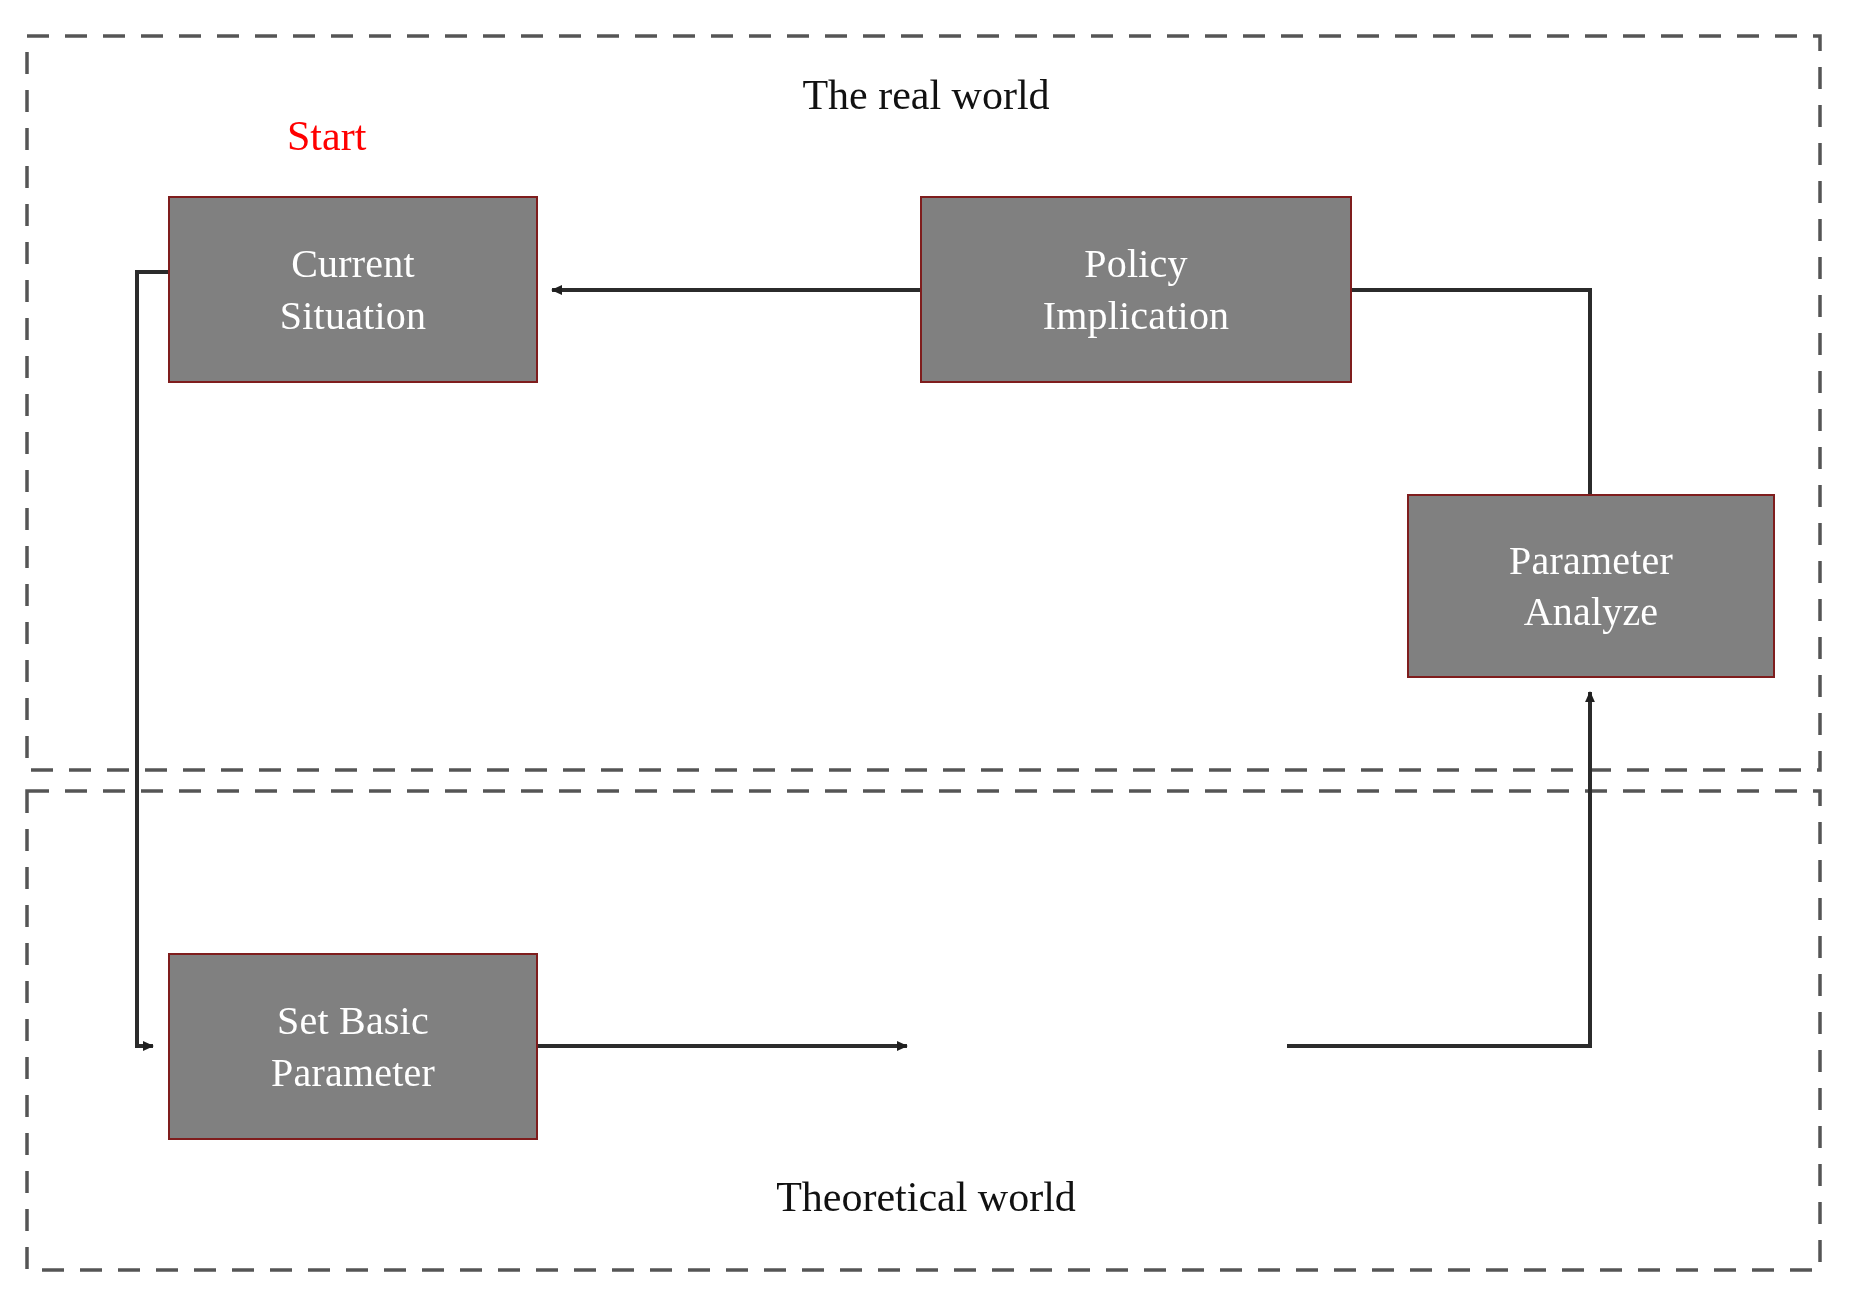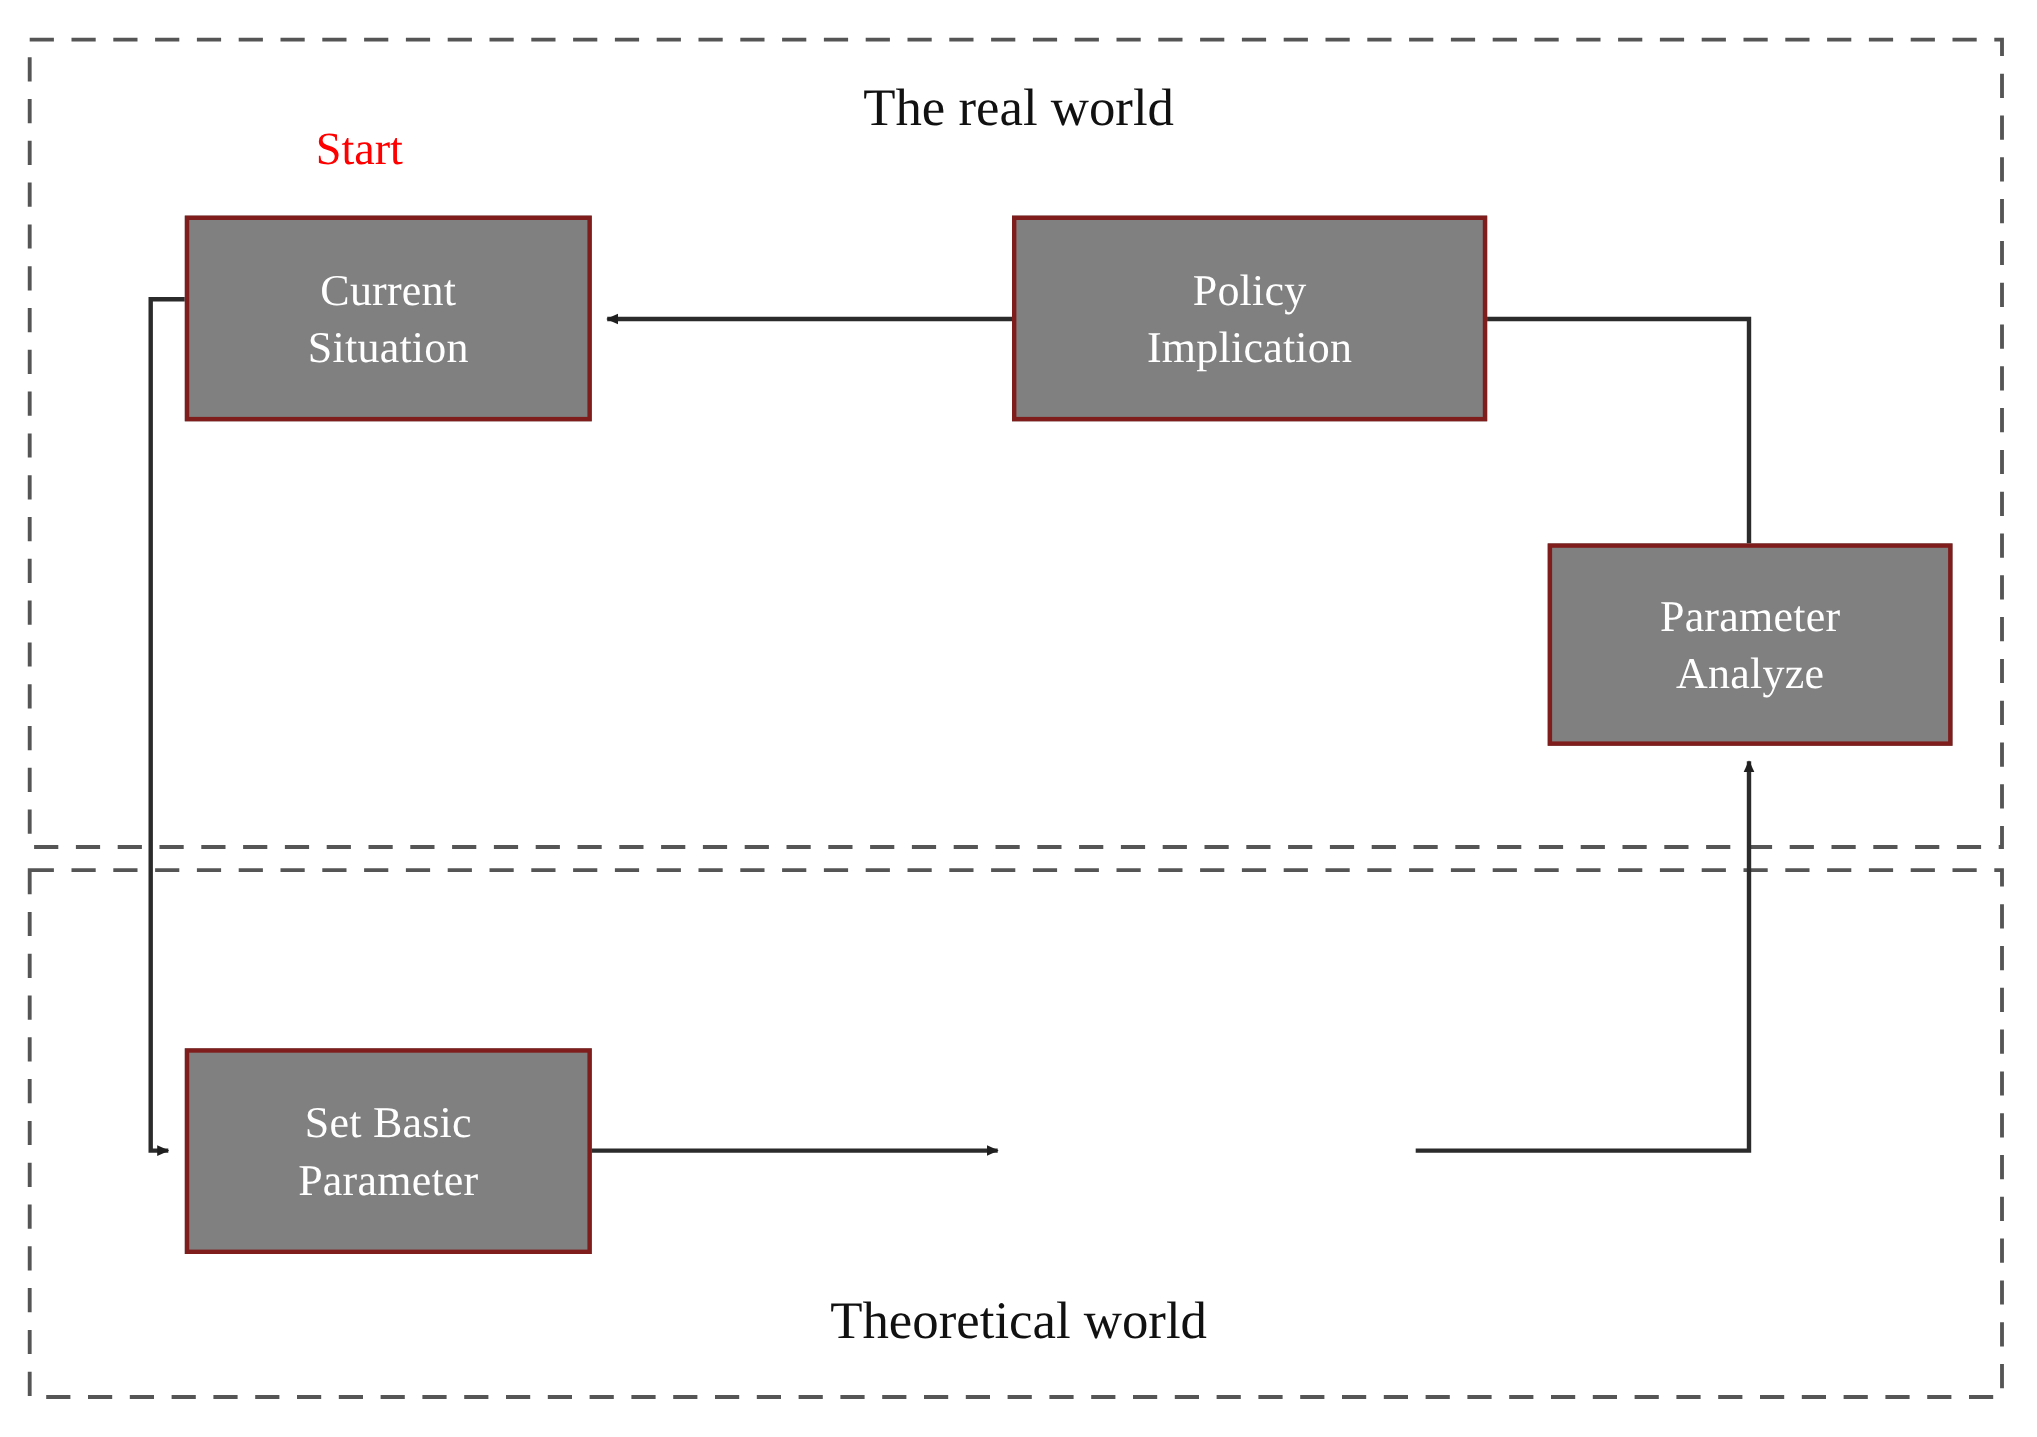--- a/index.html
+++ b/index.html
@@ -21,36 +21,36 @@
   #diagram-svg {
     position: absolute;
     left: 0;
     top: 0;
     width: 1852px;
     height: 1306px;
   }
   .region-label {
     position: absolute;
     font-family: "Liberation Serif", "DejaVu Serif", serif;
-    font-size: 48px;
+    font-size: 42px;
     color: #111111;
     white-space: nowrap;
     text-align: center;
   }
   .start-label {
     position: absolute;
     font-family: "Liberation Serif", "DejaVu Serif", serif;
     font-size: 42px;
     color: #ff0000;
     white-space: nowrap;
   }
   .proc-box {
     position: absolute;
     background: #808080;
-    border: 4px solid #7f1d1d;
+    border: 2px solid #7f1d1d;
     box-sizing: border-box;
     display: flex;
     align-items: center;
     justify-content: center;
     text-align: center;
     color: #ffffff;
     font-family: "Liberation Serif", "DejaVu Serif", serif;
     font-size: 40px;
     line-height: 1.28;
     letter-spacing: 0.2px;

